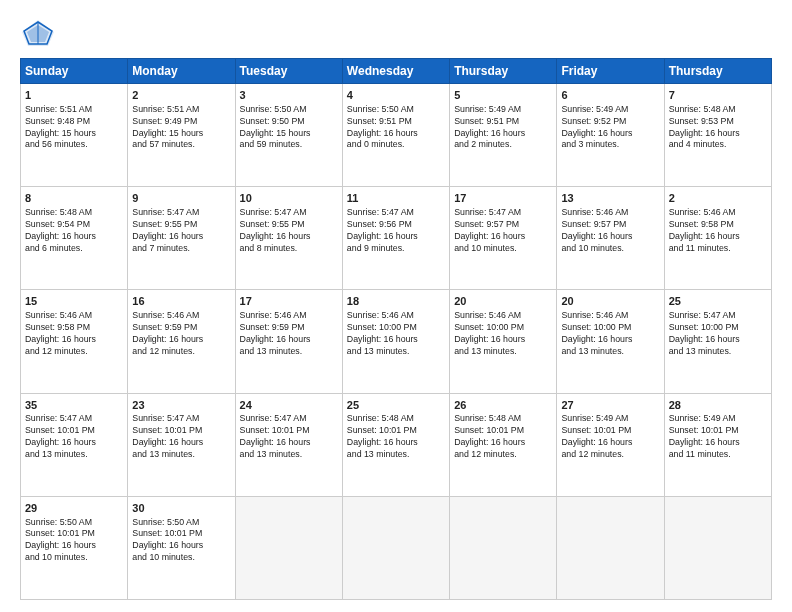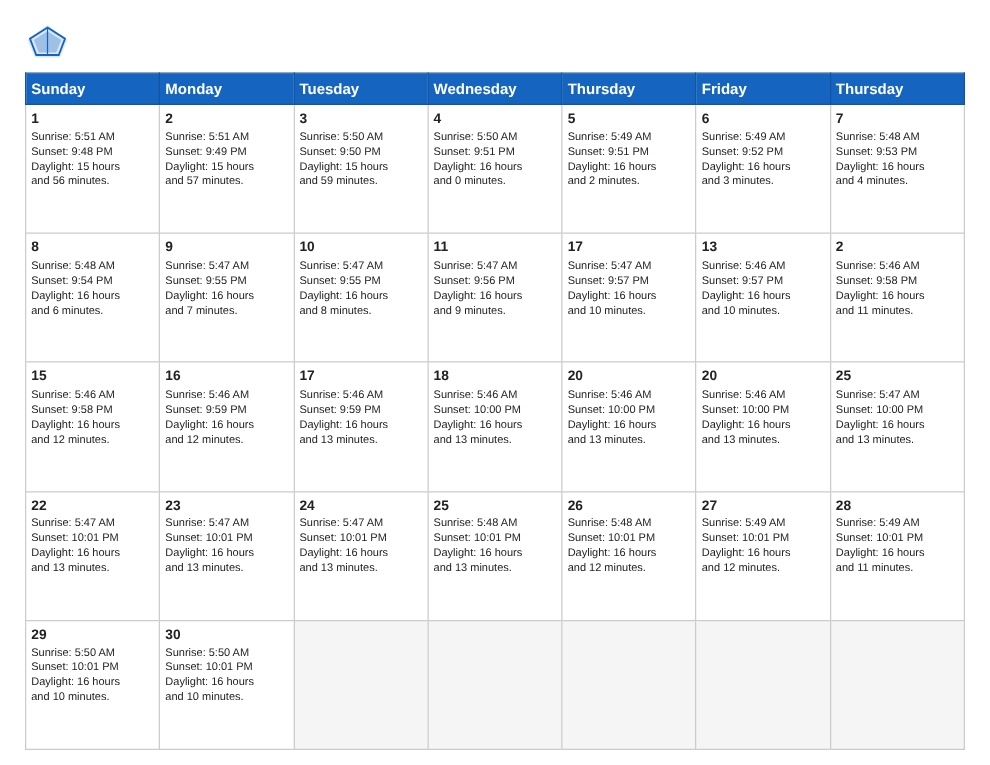--- a/index.html
+++ b/index.html
@@ -217,21 +217,21 @@
             <span class="day-num">20</span>
             <div class="cell-text">Sunrise: 5:46 AM<br>Sunset: 10:00 PM<br>Daylight: 16 hours<br>and 13 minutes.</div>
           </td>
           <td>
             <span class="day-num">25</span>
             <div class="cell-text">Sunrise: 5:47 AM<br>Sunset: 10:00 PM<br>Daylight: 16 hours<br>and 13 minutes.</div>
           </td>
         </tr>
         <tr>
           <td>
-            <span class="day-num">22</span>
+            <span class="day-num">35</span>
             <div class="cell-text">Sunrise: 5:47 AM<br>Sunset: 10:01 PM<br>Daylight: 16 hours<br>and 13 minutes.</div>
           </td>
           <td>
             <span class="day-num">23</span>
             <div class="cell-text">Sunrise: 5:47 AM<br>Sunset: 10:01 PM<br>Daylight: 16 hours<br>and 13 minutes.</div>
           </td>
           <td>
             <span class="day-num">24</span>
             <div class="cell-text">Sunrise: 5:47 AM<br>Sunset: 10:01 PM<br>Daylight: 16 hours<br>and 13 minutes.</div>
           </td>

